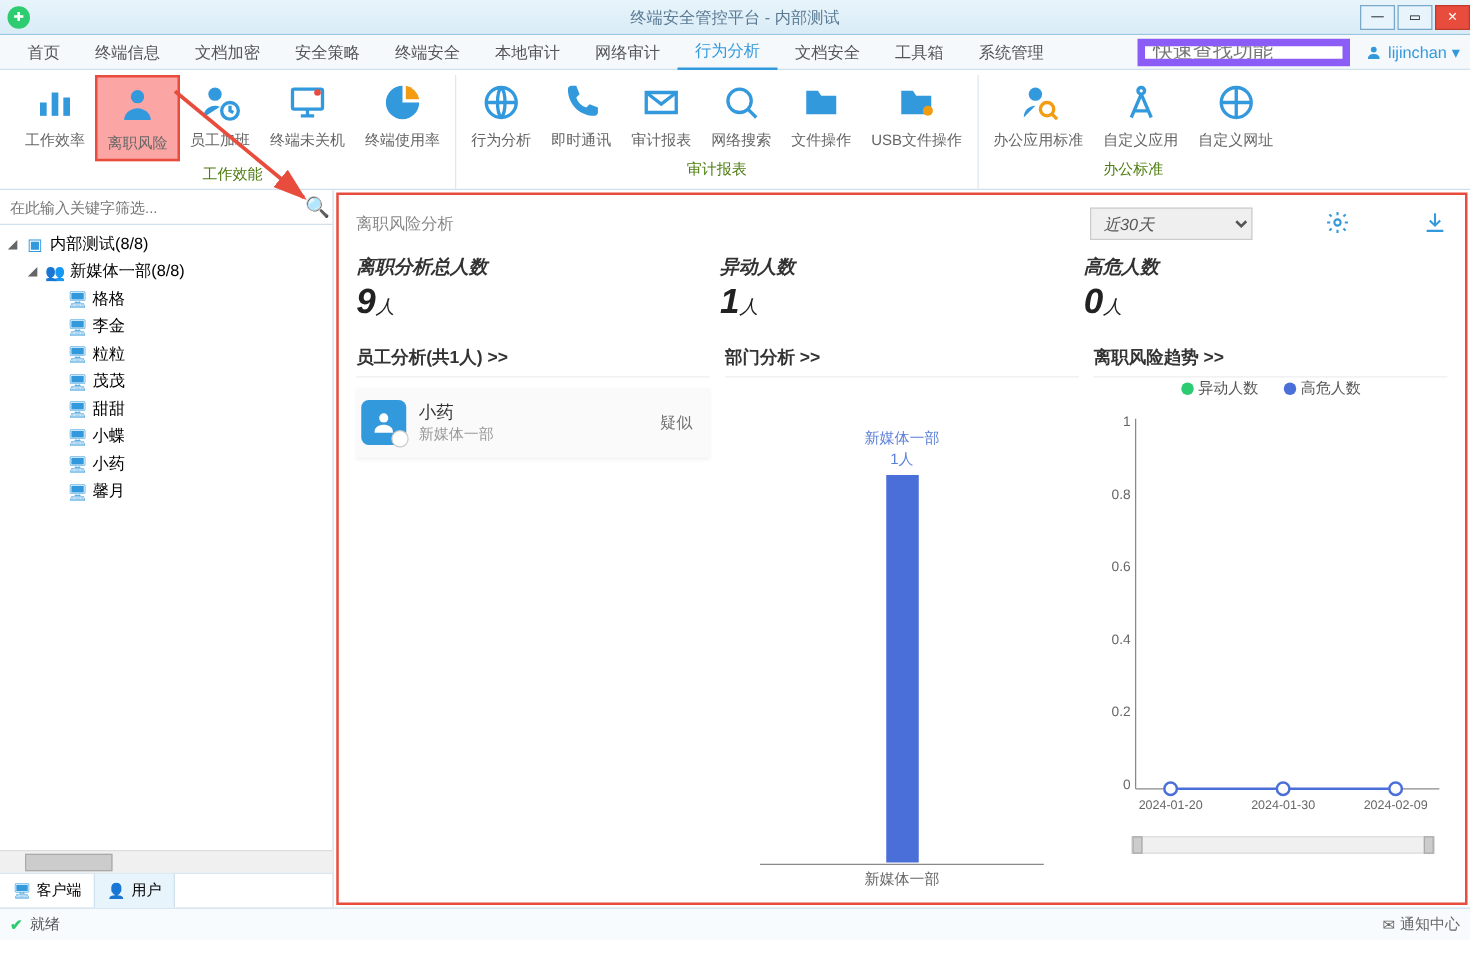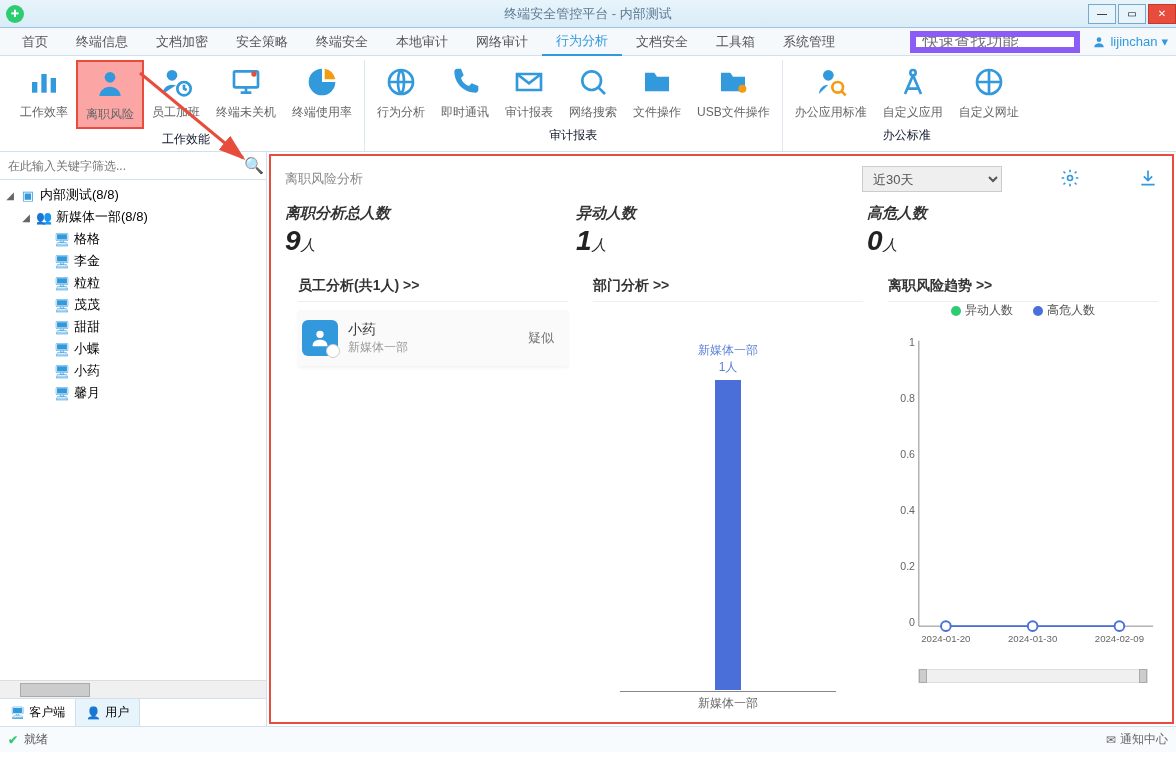--- a/index.html
+++ b/index.html
@@ -24,21 +24,21 @@
 
 
 .ribbon { height: 96px; background: #fff; border-bottom: 1px solid #d0e0ec; display: flex; padding: 4px 8px 0 8px; position: relative; }
 .ribbon-group { display: flex; flex-direction: column; align-items: center; padding: 0 4px; border-right: 1px solid #e0e8ef; }
 .ribbon-group:last-child { border-right: none; }
 .ribbon-items { display: flex; text-align: center; }
 .ribbon-item { display: flex; flex-direction: column; align-items: center; padding: 4px 8px; cursor: pointer; font-size: 12px; color: #666; min-width: 56px; }
 .ribbon-item.selected { background: #fca5a5; border: 2px solid #e74c3c; }
 .ribbon-item .ricon { width: 36px; height: 36px; display: flex; align-items: center; justify-content: center; color: #3399dd; margin-bottom: 4px; }
 .ribbon-item .ricon svg { width: 32px; height: 32px; }
-.ribbon-group-label { font-size: 12px; color: #0f172a; padding: 2px 0; }
+.ribbon-group-label { font-size: 12px; color: #4d7c0f; padding: 2px 0; }
 
 
 .red-arrow { position: absolute; top: 68px; left: 135px; pointer-events: none; z-index: 100; }
 
 
 .main { display: flex; height: 574px; }
 
 
 .sidebar { width: 267px; border-right: 1px solid #d0e0ec; display: flex; flex-direction: column; }
 .tree-search { height: 28px; border-bottom: 1px solid #d0e0ec; display: flex; align-items: center; padding: 0 4px; }
@@ -54,32 +54,32 @@
 .tree-scroll { height: 18px; background: #f0f0f0; border-top: 1px solid #ddd; position: relative; }
 .tree-scroll .thumb { position: absolute; left: 20px; width: 70px; height: 14px; top: 2px; background: #ccc; border: 1px solid #aaa; }
 .sidebar-tabs { display: flex; height: 28px; border-top: 1px solid #d0e0ec; }
 .sidebar-tab { flex: 0 0 auto; padding: 4px 10px; font-size: 12px; display: flex; align-items: center; gap: 4px; border-right: 1px solid #d0e0ec; cursor: pointer; }
 .sidebar-tab.active { background: #e8f4fb; }
 
 
 .content { flex: 1; border: 2px solid #e74c3c; margin: 2px; display: flex; flex-direction: column; padding: 8px 14px; position: relative; overflow: hidden; }
 .content-header { display: flex; align-items: center; height: 30px; font-size: 13px; color: #888; gap: 48px; }
 .content-header .ch-title { flex: 1; }
-.content-header select { width: 140px; height: 26px; border: 1px solid #ccc; font-size: 13px; padding: 2px 6px; color: #555; }
+.content-header select { width: 130px; height: 26px; border: 1px solid #ccc; font-size: 13px; padding: 2px 6px; color: #555; font-style: italic; }
 .content-header .ch-icon { margin-left: 10px; color: #3399dd; cursor: pointer; }
 .content-header .ch-icon svg { width: 20px; height: 20px; }
 
 .stats-row { display: flex; margin-top: 10px; }
 .stat-block { flex: 1; font-style: italic; }
 .stat-label { font-size: 15px; color: #333; font-weight: bold; }
 .stat-value { font-size: 28px; color: #222; font-weight: bold; margin-top: 2px; }
 .stat-value .unit { font-size: 15px; font-weight: normal; }
 
 .panels { display: flex; margin-top: 14px; flex: 1; gap: 12px; }
-.panel { flex: 1; display: flex; flex-direction: column; margin-left: 13px; }
+.panel { flex: 1; display: flex; flex-direction: column; }
 .panel-title { font-size: 14px; font-weight: bold; color: #333; padding: 6px 0; border-bottom: 1px solid #eee; }
 
 
 .emp-row { display: flex; align-items: center; padding: 10px 4px; background: #fafafa; margin-top: 8px; box-shadow: 0 2px 3px rgba(0,0,0,0.05); }
 .emp-avatar { width: 36px; height: 36px; background: #3399dd; border-radius: 6px; margin-right: 10px; display: flex; align-items: center; justify-content: center; color: #fff; position: relative; }
 .emp-avatar::after { content: ""; position: absolute; right: -2px; bottom: -2px; width: 12px; height: 12px; background: #fff; border-radius: 50%; border: 1px solid #ccc; }
 .emp-info { flex: 1; }
 .emp-name { font-size: 14px; color: #333; }
 .emp-dept { font-size: 12px; color: #999; }
 .emp-tag { font-size: 13px; color: #737373; margin-right: 10px; }

